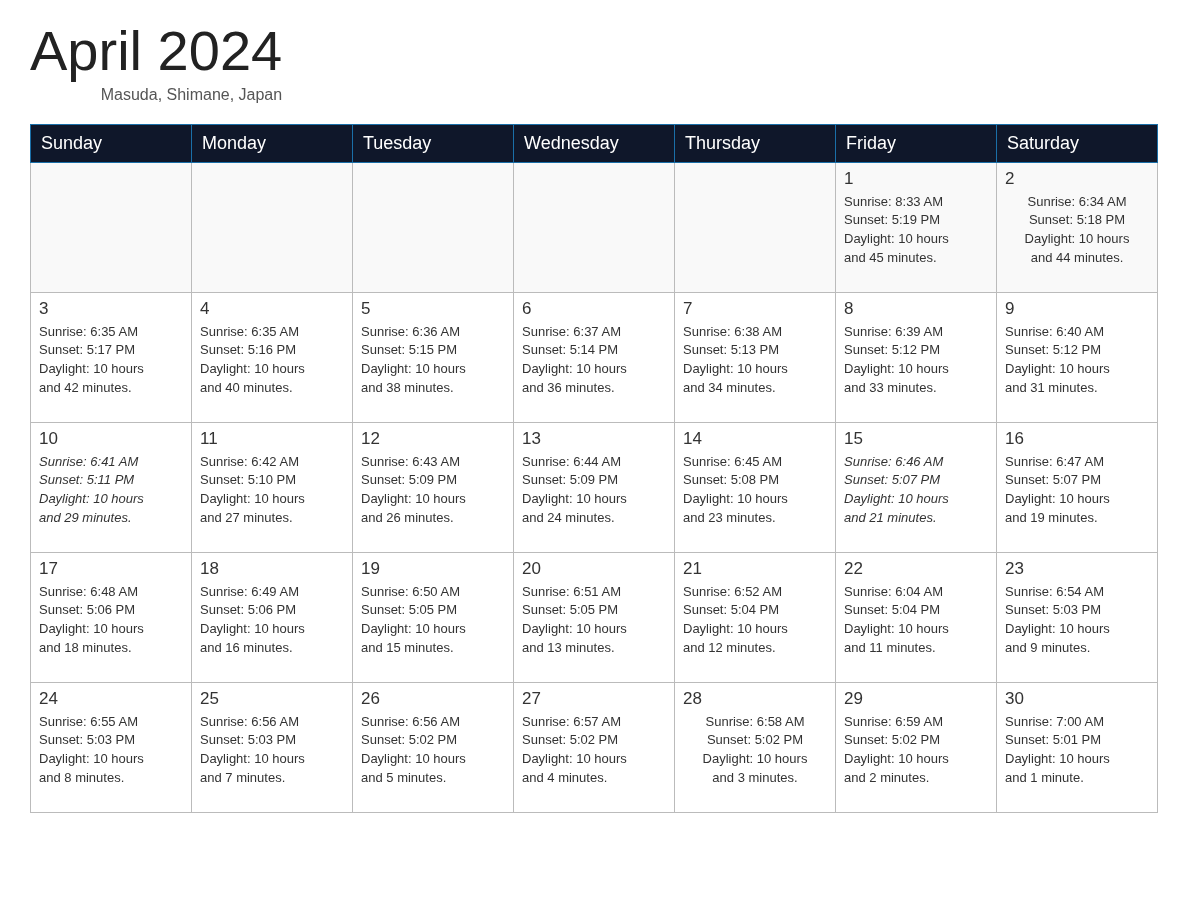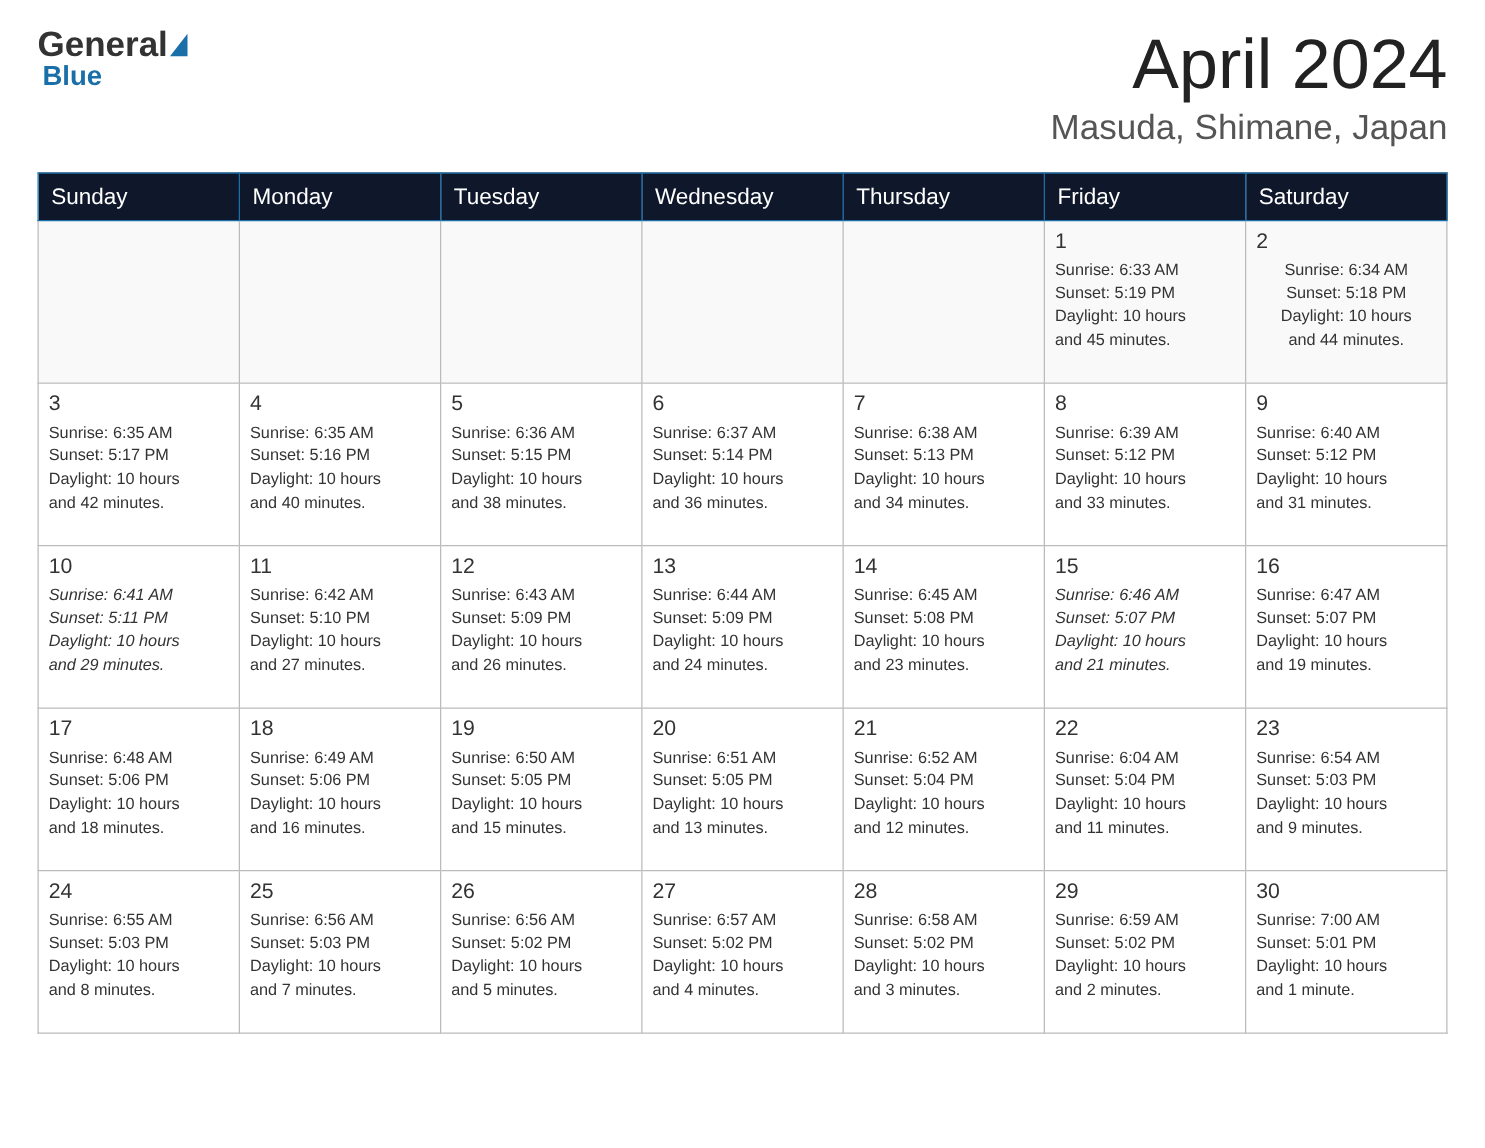--- a/index.html
+++ b/index.html
@@ -46,21 +46,21 @@
     .title-area {
       text-align: right;
     }
     .month-title {
       font-size: 56px;
       font-weight: normal;
       color: #222;
       line-height: 1.1;
     }
     .location {
-      font-size: 28px;
+      font-size: 16px;
       color: #555;
       margin-top: 4px;
     }
     .calendar {
       width: 100%;
       border-collapse: collapse;
       border: 1px solid #999;
     }
     .calendar th {
       background: #0f172a;
@@ -99,27 +99,20 @@
       background: #f5f5f5;
     }
     .calendar tbody tr:first-child td {
       background: #f9f9f9;
     }
   </style>
 </head>
 <body>
 
 <div class="header">
-  <div class="logo">
-    <div class="logo-text">
-      <span class="logo-general">General</span>
-      <span class="logo-triangle"></span>
-    </div>
-    <div class="logo-subtitle">Blue</div>
-  </div>
   <div class="title-area">
     <div class="month-title">April 2024</div>
     <div class="location">Masuda, Shimane, Japan</div>
   </div>
 </div>
 
 <table class="calendar">
   <thead>
     <tr>
     <th>Sunday</th>
@@ -133,21 +126,21 @@
   </thead>
   <tbody id="calendar-body">
   <tr class="week-row">
         <td class="empty-cell"></td>
         <td class="empty-cell"></td>
         <td class="empty-cell"></td>
         <td class="empty-cell"></td>
         <td class="empty-cell"></td>
         <td>
           <span class="day-num">1</span>
-          <div class="day-info" style="white-space: pre-line;">Sunrise: 6:33 AM
+          <div class="day-info" style="white-space: pre-line;">Sunrise: 8:33 AM
 Sunset: 5:19 PM
 Daylight: 10 hours
 and 45 minutes.</div>
         </td>
         <td>
           <span class="day-num">2</span>
           <div class="day-info" style="white-space: pre-line; text-align: center;">Sunrise: 6:34 AM
 Sunset: 5:18 PM
 Daylight: 10 hours
 and 44 minutes.</div>
@@ -330,21 +323,21 @@
         </td>
         <td>
           <span class="day-num">27</span>
           <div class="day-info" style="white-space: pre-line;">Sunrise: 6:57 AM
 Sunset: 5:02 PM
 Daylight: 10 hours
 and 4 minutes.</div>
         </td>
         <td>
           <span class="day-num">28</span>
-          <div class="day-info" style="white-space: pre-line;">Sunrise: 6:58 AM
+          <div class="day-info" style="white-space: pre-line; text-align: center;">Sunrise: 6:58 AM
 Sunset: 5:02 PM
 Daylight: 10 hours
 and 3 minutes.</div>
         </td>
         <td>
           <span class="day-num">29</span>
           <div class="day-info" style="white-space: pre-line;">Sunrise: 6:59 AM
 Sunset: 5:02 PM
 Daylight: 10 hours
 and 2 minutes.</div>

